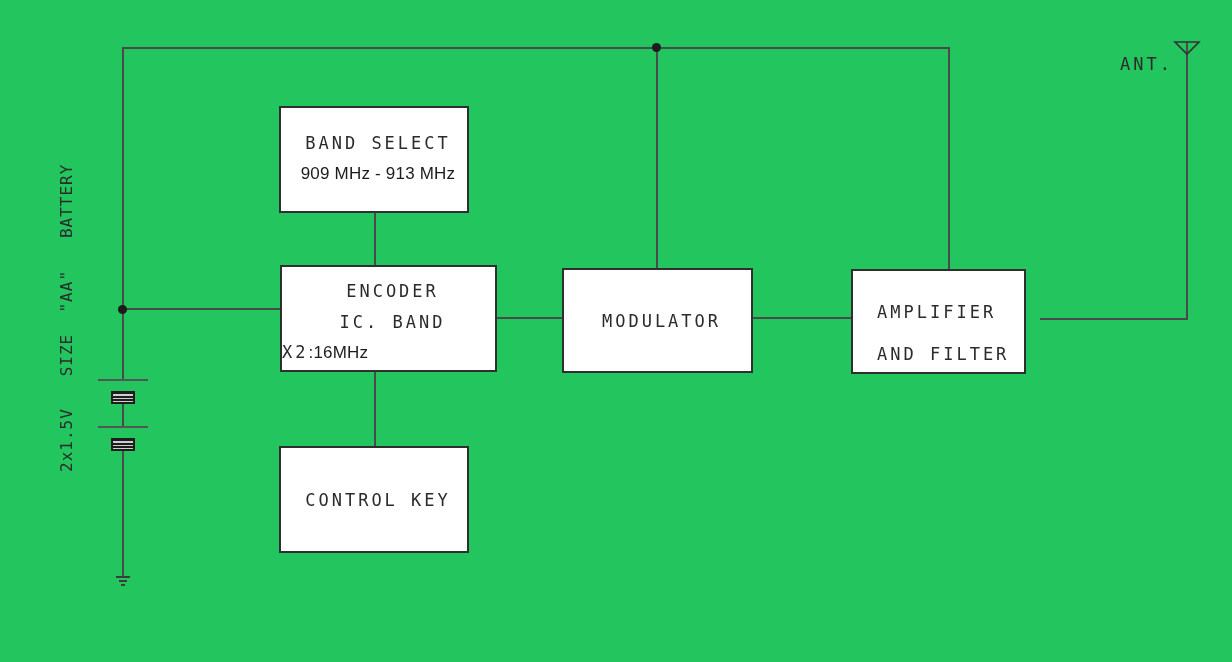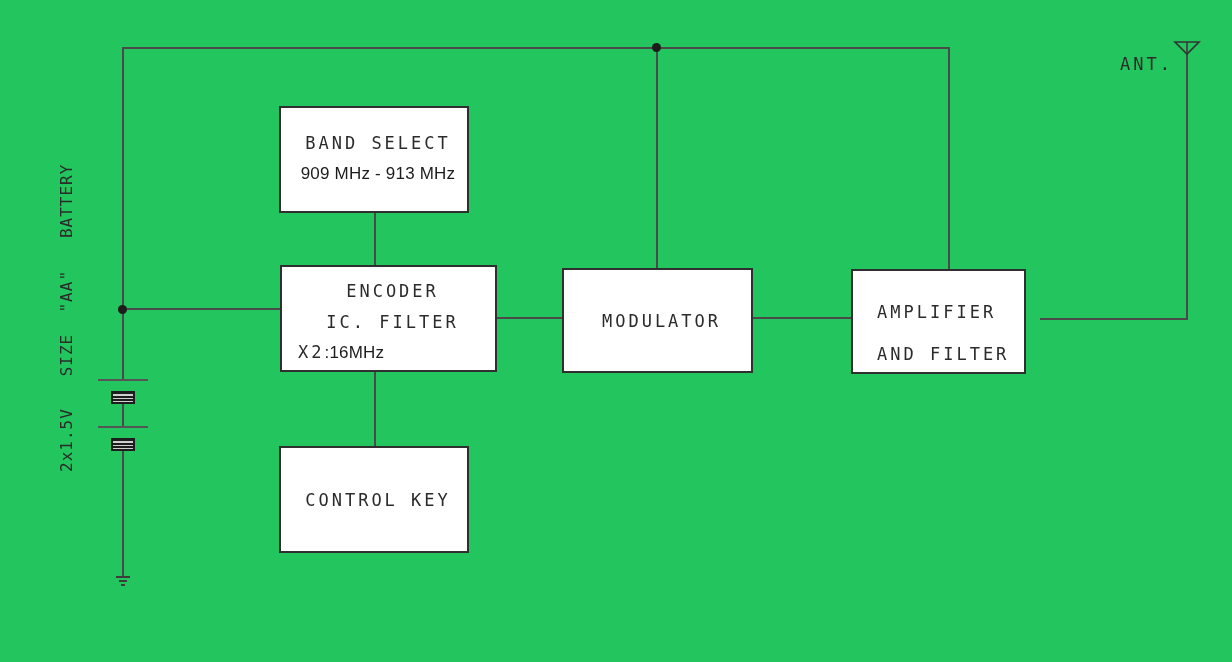--- a/index.html
+++ b/index.html
@@ -87,22 +87,22 @@
 
   <div class="vlabel stroke-txt">2x1.5V   SIZE  "AA"   BATTERY</div>
 
   <div class="block" style="left:279px;top:106px;width:190px;height:107px;">
     <div class="row stroke-txt tc" style="margin-top:24px;">BAND SELECT</div>
     <div class="row arial-txt tc" style="margin-top:9px;">909 MHz - 913 MHz</div>
   </div>
 
   <div class="block" style="left:280px;top:265px;width:217px;height:107px;">
     <div class="row stroke-txt tc" style="margin-top:13px;">ENCODER</div>
-    <div class="row stroke-txt tc" style="margin-top:9px;">IC. FILTER</div>
-    <div class="row" style="margin-top:8px;padding-left:16px;">
+    <div class="row stroke-txt tc" style="margin-top:9px;">IC. BAND</div>
+    <div class="row" style="margin-top:8px;">
       <span class="stroke-txt">X2</span><span class="arial-txt">:16MHz</span>
     </div>
   </div>
 
   <div class="block flex-center" style="left:562px;top:268px;width:191px;height:105px;">
     <div class="stroke-txt tc">MODULATOR</div>
   </div>
 
   <div class="block" style="left:851px;top:269px;width:175px;height:105px;">
     <div class="row stroke-txt" style="margin-top:30px;padding-left:24px;">AMPLIFIER</div>

